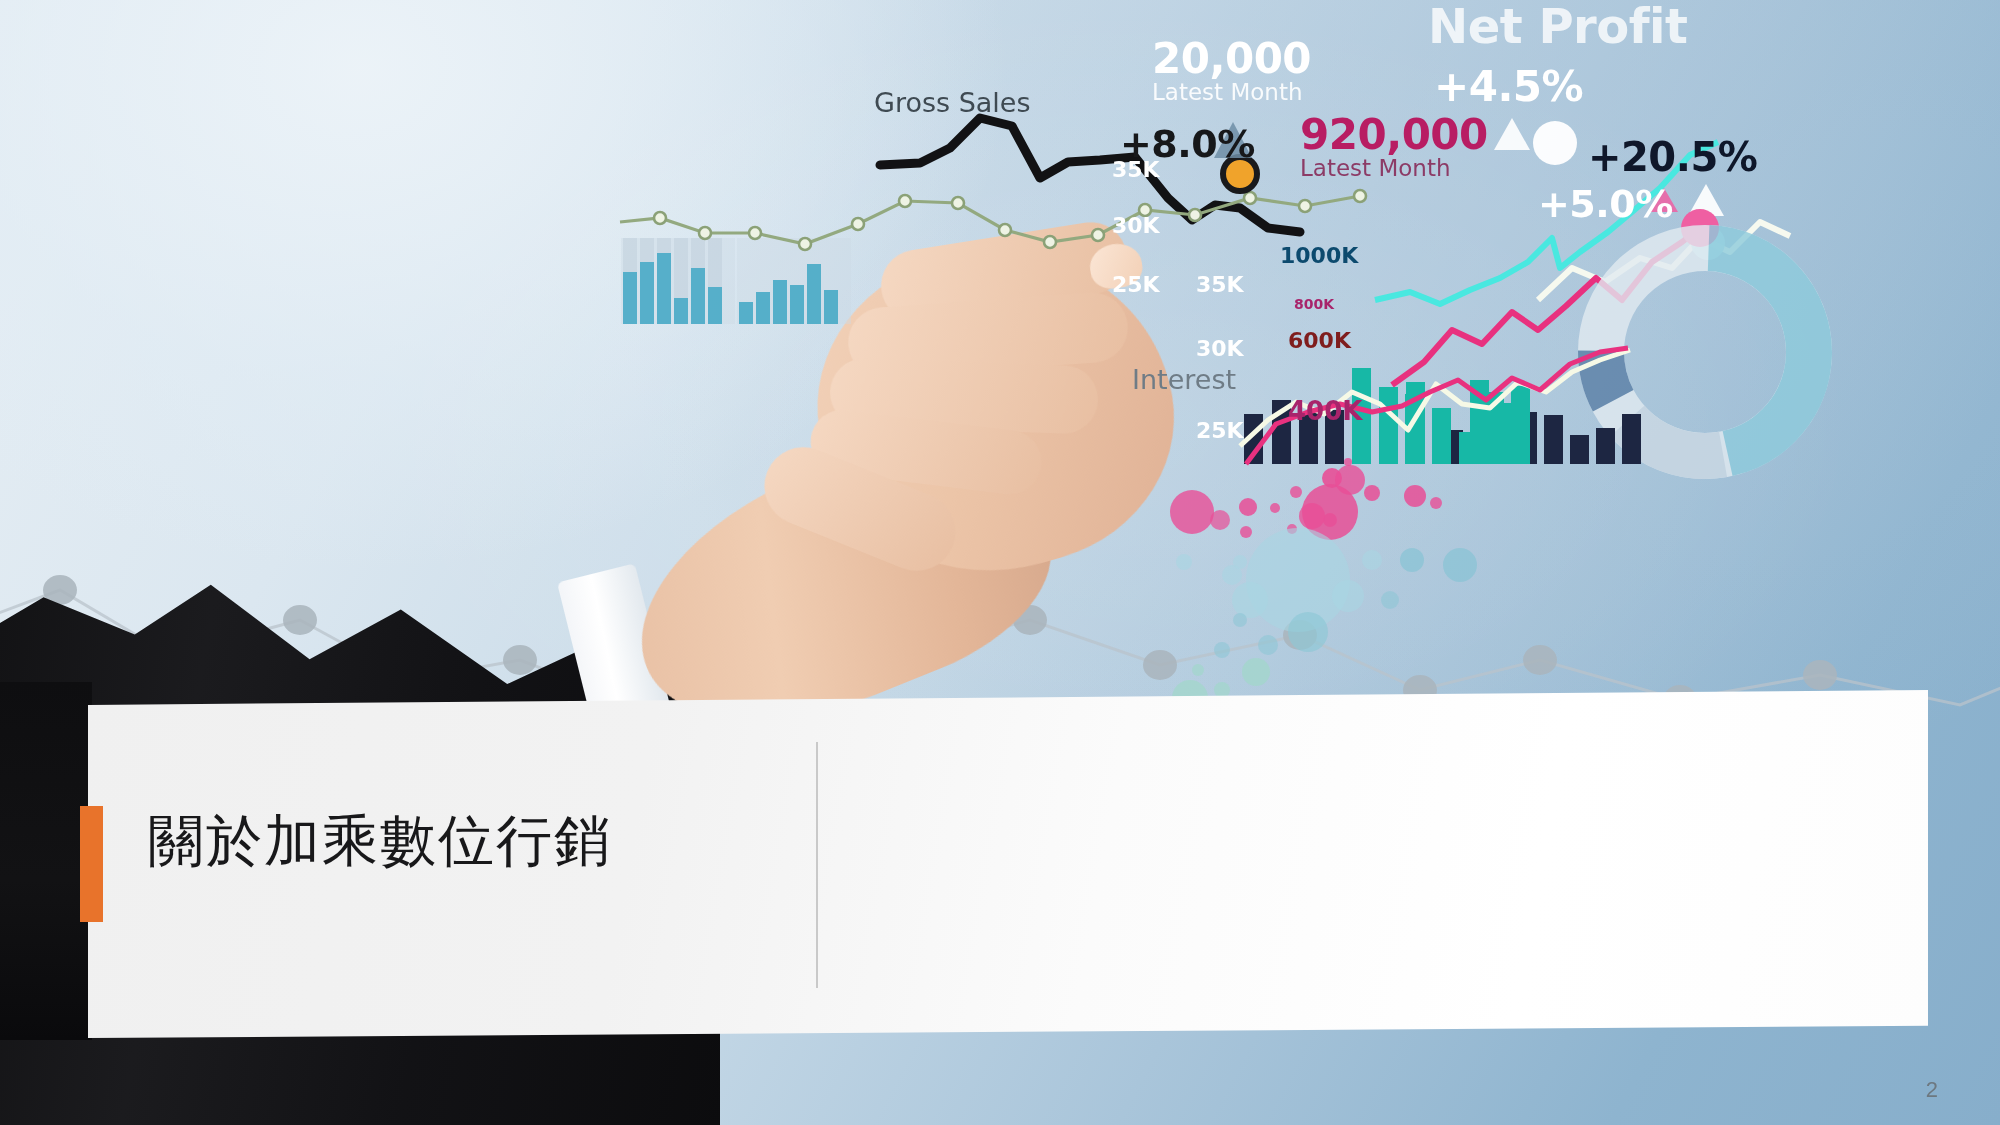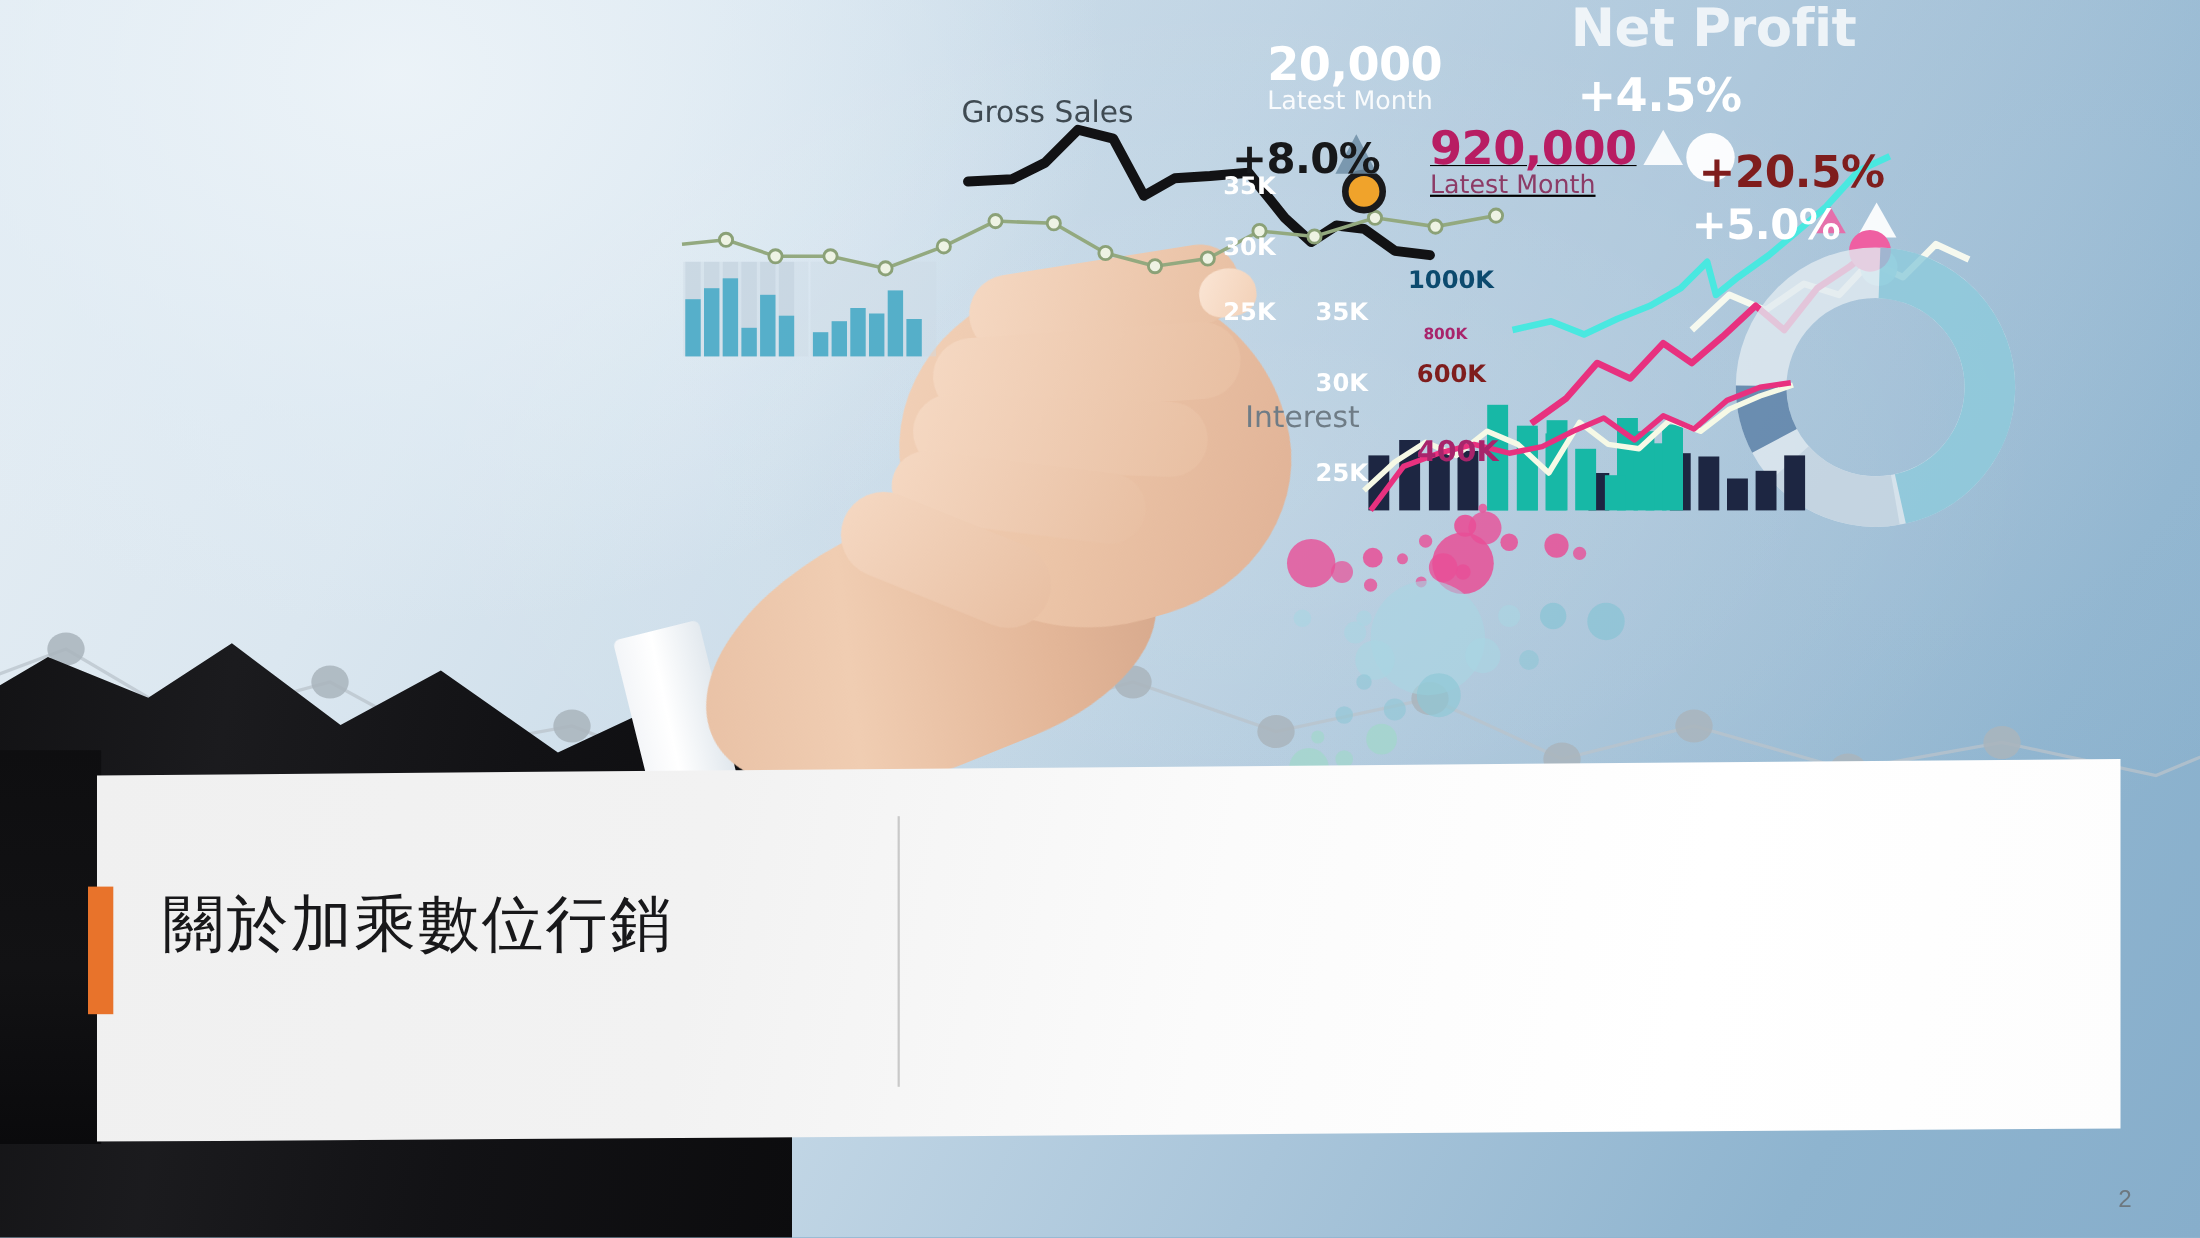--- a/index.html
+++ b/index.html
@@ -373,26 +373,26 @@
 
     <div style="position:absolute; left:1152px; top:34px;">
       <span class="bigval" style="position:static; font-size:42px; color:#ffffff;">20,000</span>
       <span class="sub" style="font-size:23px; color:rgba(255,255,255,0.9); margin-top:-4px;">Latest Month</span>
     </div>
 
     <div class="bigval" style="left:1120px; top:122px; font-size:38px; color:#17181a;">+8.0%</div>
 
     <div class="bigval" style="left:1434px; top:62px; font-size:42px; color:#ffffff;">+4.5%</div>
 
-    <div style="position:absolute; left:1300px; top:110px;text-decoration:underline;">
+    <div style="position:absolute; left:1300px; top:110px;">
       <span class="bigval" style="position:static; font-size:42px; color:#b81d63;">920,000</span>
       <span class="sub" style="font-size:23px; color:#8c3b66; margin-top:-4px;">Latest Month</span>
     </div>
 
-    <div class="bigval" style="left:1544px; top:134px; font-size:40px; color:#7f1d1d;">+20.5%</div>
+    <div class="bigval" style="left:1588px; top:134px; font-size:40px; color:#0f172a;">+20.5%</div>
 
     <div class="bigval" style="left:1538px; top:182px; font-size:38px; color:#ffffff;">+5.0%</div>
 
     <div class="axis-lbl" style="left:1112px; top:157px; font-size:22px; color:#ffffff;">35K</div>
     <div class="axis-lbl" style="left:1112px; top:213px; font-size:22px; color:#ffffff;">30K</div>
     <div class="axis-lbl" style="left:1112px; top:272px; font-size:22px; color:#ffffff;">25K</div>
 
     <div class="axis-lbl" style="left:1196px; top:272px; font-size:22px; color:#ffffff;">35K</div>
     <div class="axis-lbl" style="left:1196px; top:336px; font-size:22px; color:#ffffff;">30K</div>
     <div class="axis-lbl" style="left:1196px; top:418px; font-size:22px; color:#ffffff;">25K</div>

